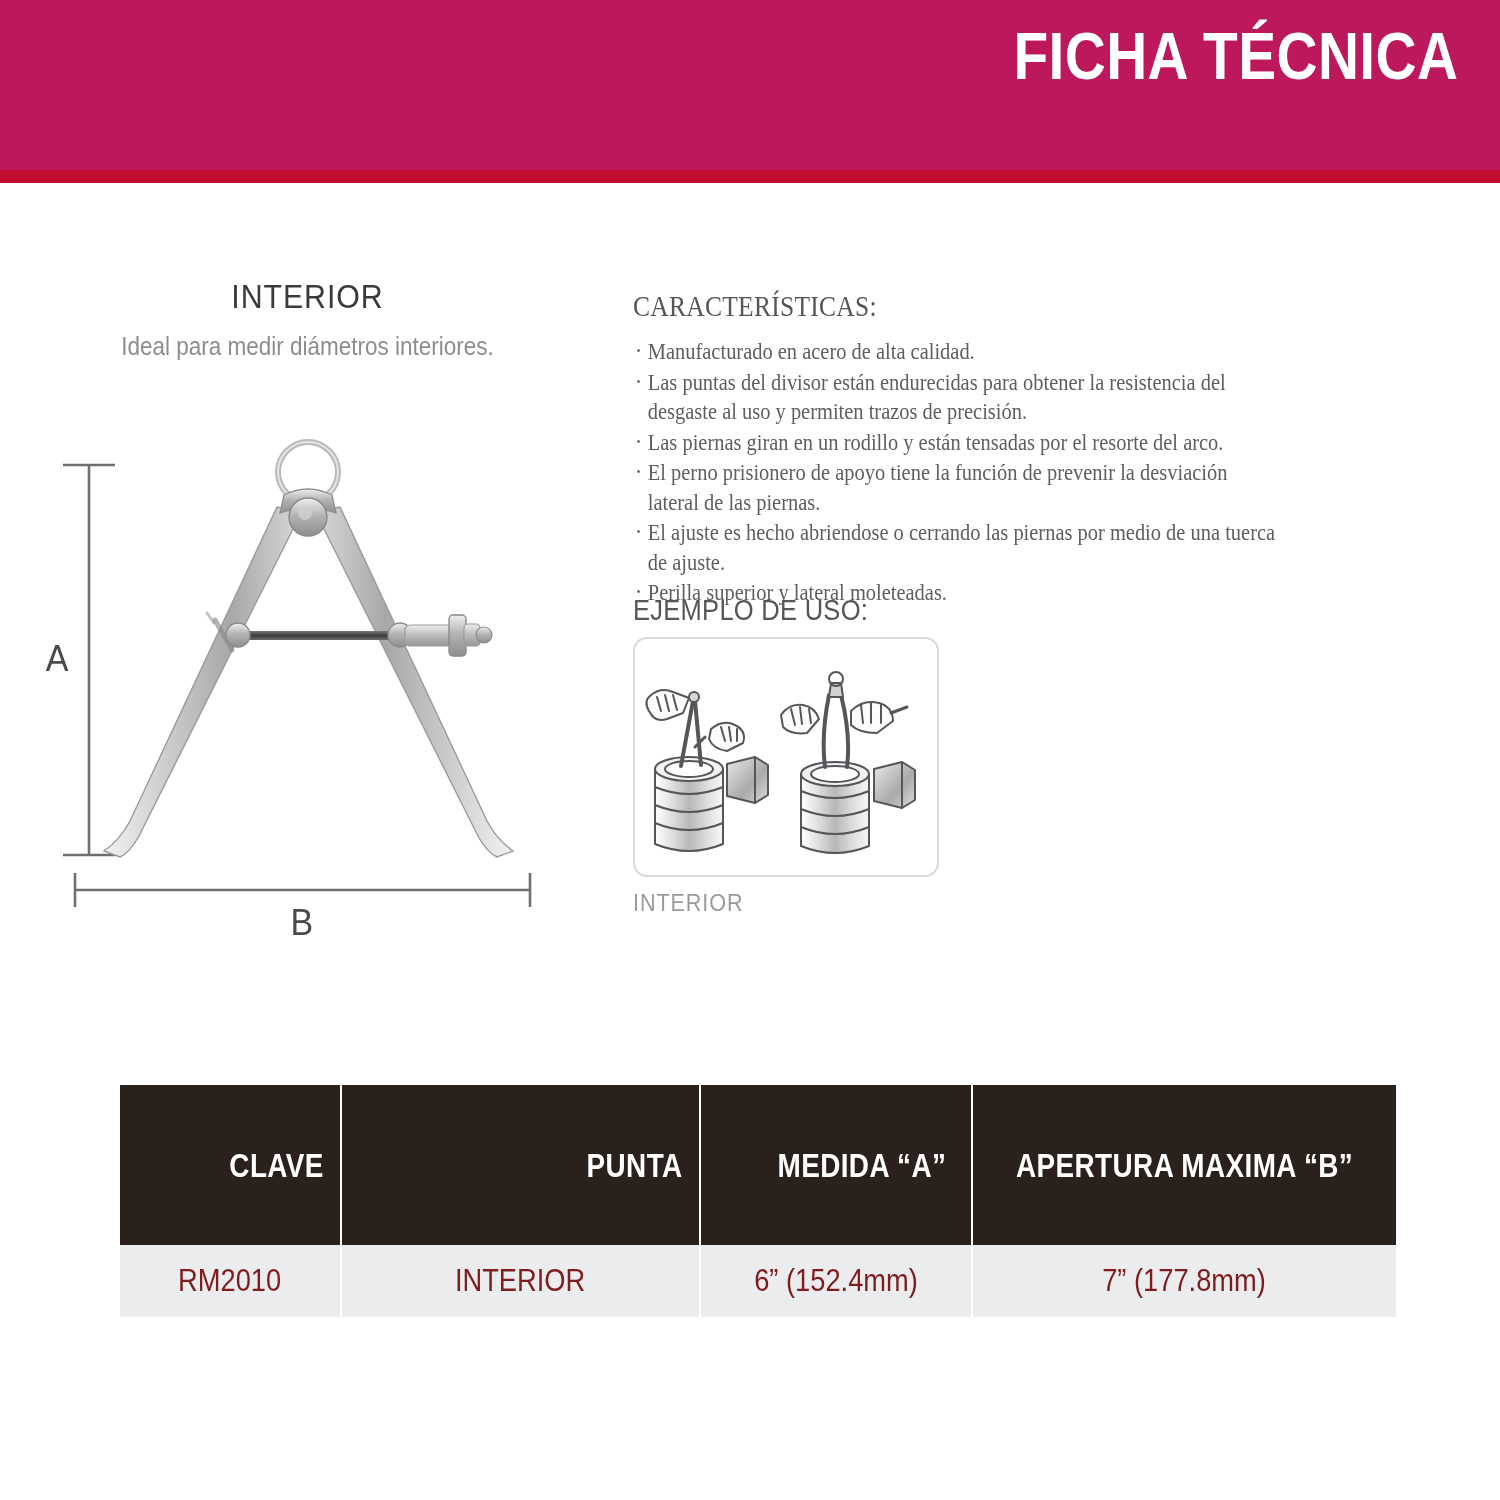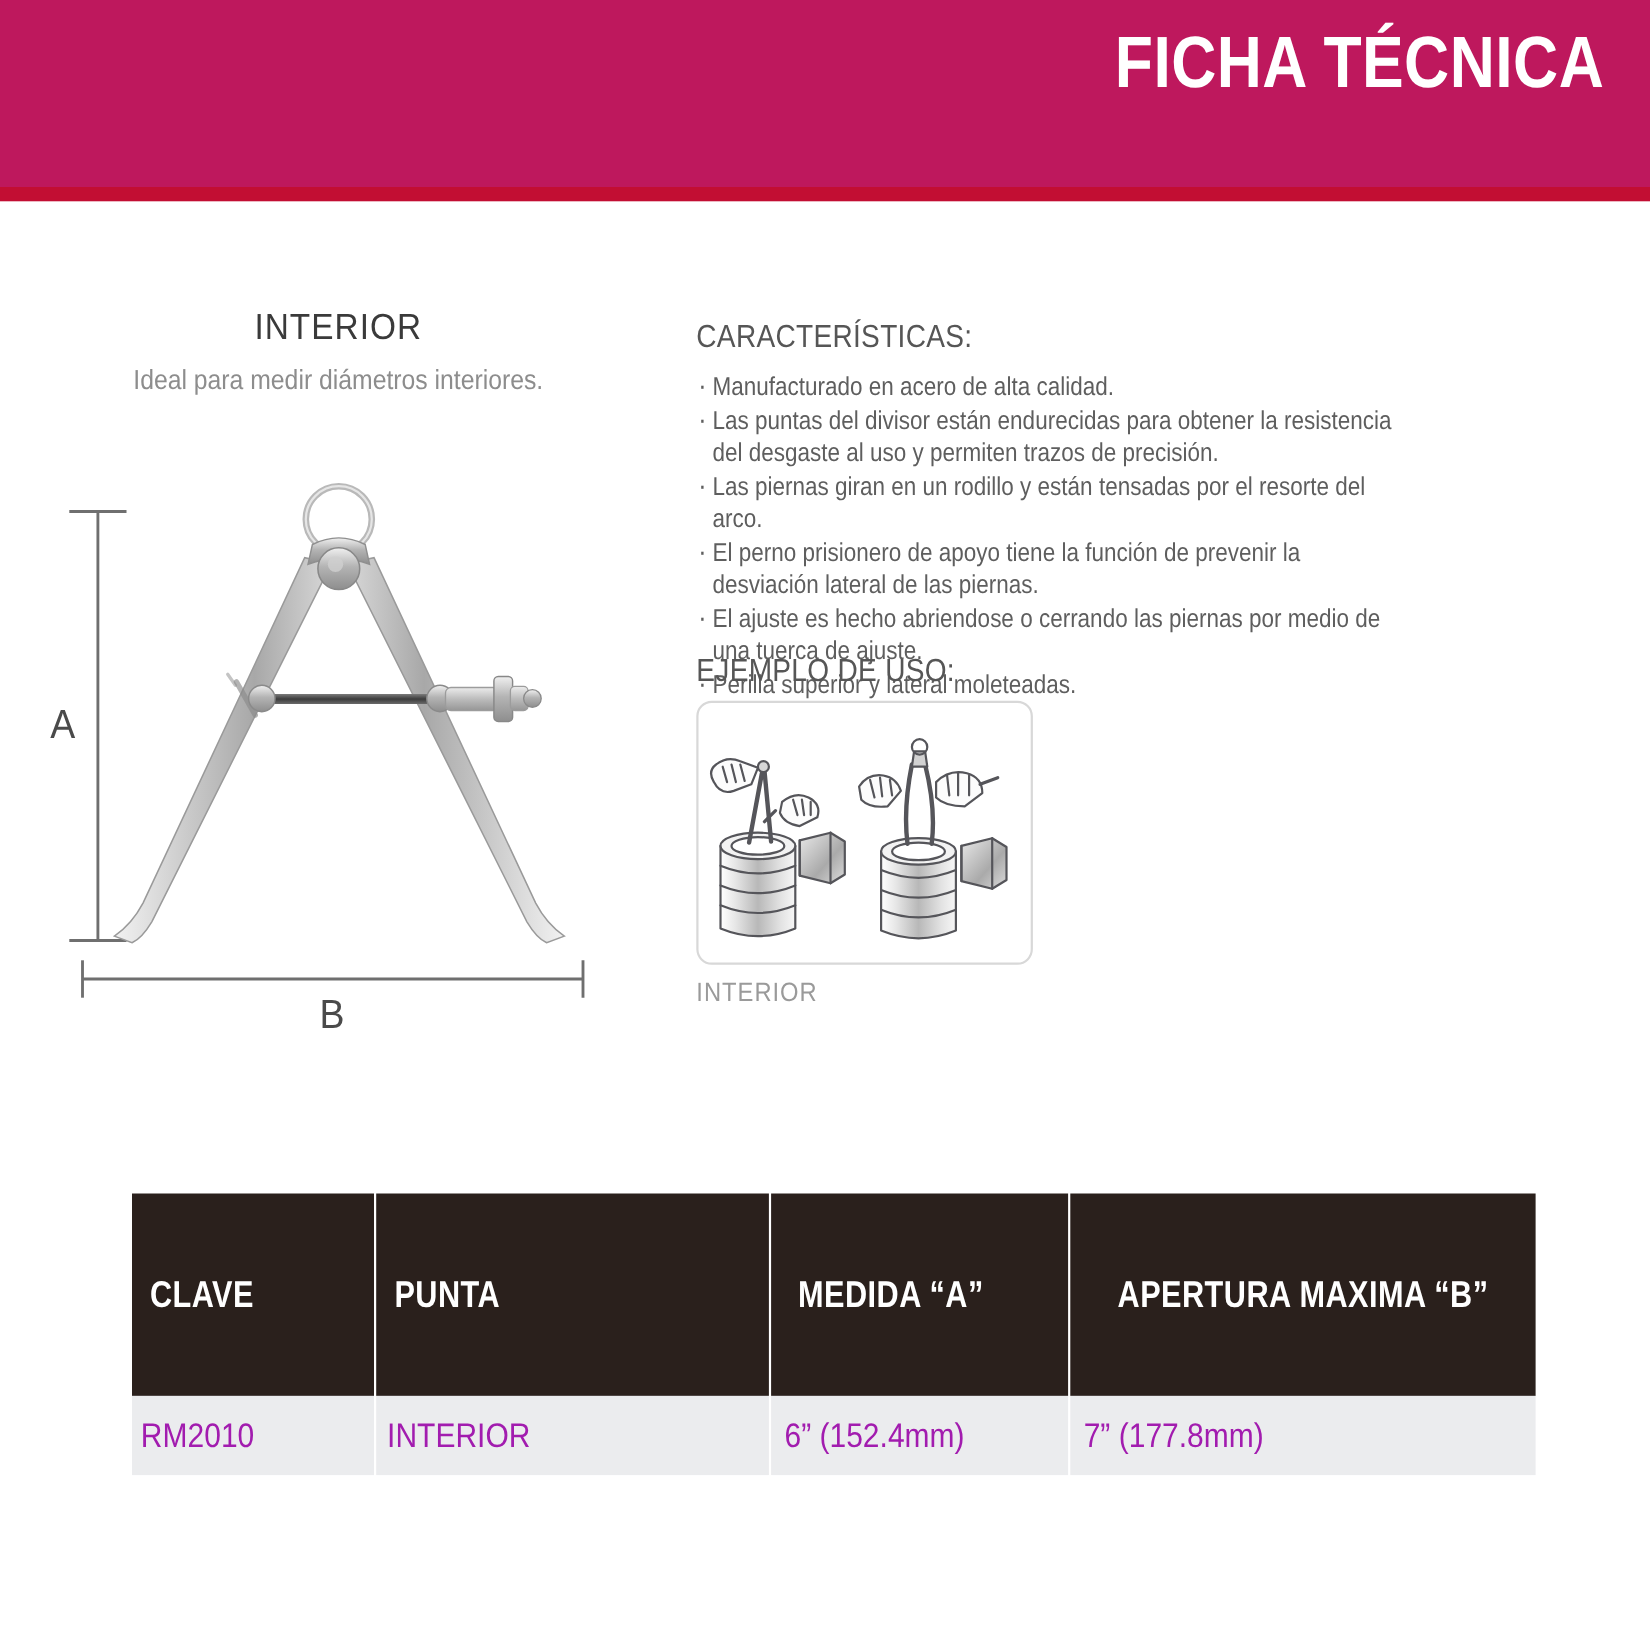--- a/index.html
+++ b/index.html
@@ -78,20 +78,21 @@
     width: 615px;
     height: 530px;
   }
   .diagram-wrap svg { display: block; }
 
   
   .right-col {
     position: absolute;
     left: 633px; top: 290px;
     width: 700px;
+    font-family: Liberation Serif, serif;
   }
   .sec-heading {
     font-size: 29px;
     color: #565656;
     letter-spacing: 0.3px;
     transform: scaleX(0.88);
     transform-origin: left center;
     white-space: nowrap;
     margin: 0 0 14px 0;
   }
@@ -163,36 +164,36 @@
     border-spacing: 2px 0;
     table-layout: fixed;
   }
   .spec-table th {
     background: #2a201c;
     color: #ffffff;
     font-size: 34px;
     font-weight: bold;
     height: 160px;
     vertical-align: middle;
-    text-align: left;
+    text-align: right;
     letter-spacing: 0.5px;
-    padding: 12px 6px;
+    padding: 0 6px;
     white-space: nowrap;
   }
   .spec-table th .th-inner {
     display: inline-block;
     transform: scaleX(0.82);
   }
   .spec-table td {
     background: #ebecee;
-    color: #a21caf;
+    color: #7f1d1d;
     font-size: 31px;
     height: 70px;
     vertical-align: middle;
-    text-align: left;
+    text-align: center;
     white-space: nowrap;
   }
   .spec-table td .td-inner {
     display: inline-block;
     transform: scaleX(0.88);
   }
   .col-clave  { width: 208px; }
   .col-punta  { width: 345px; }
   .col-medida { width: 258px; }
   .col-apert  { width: 411px; }

